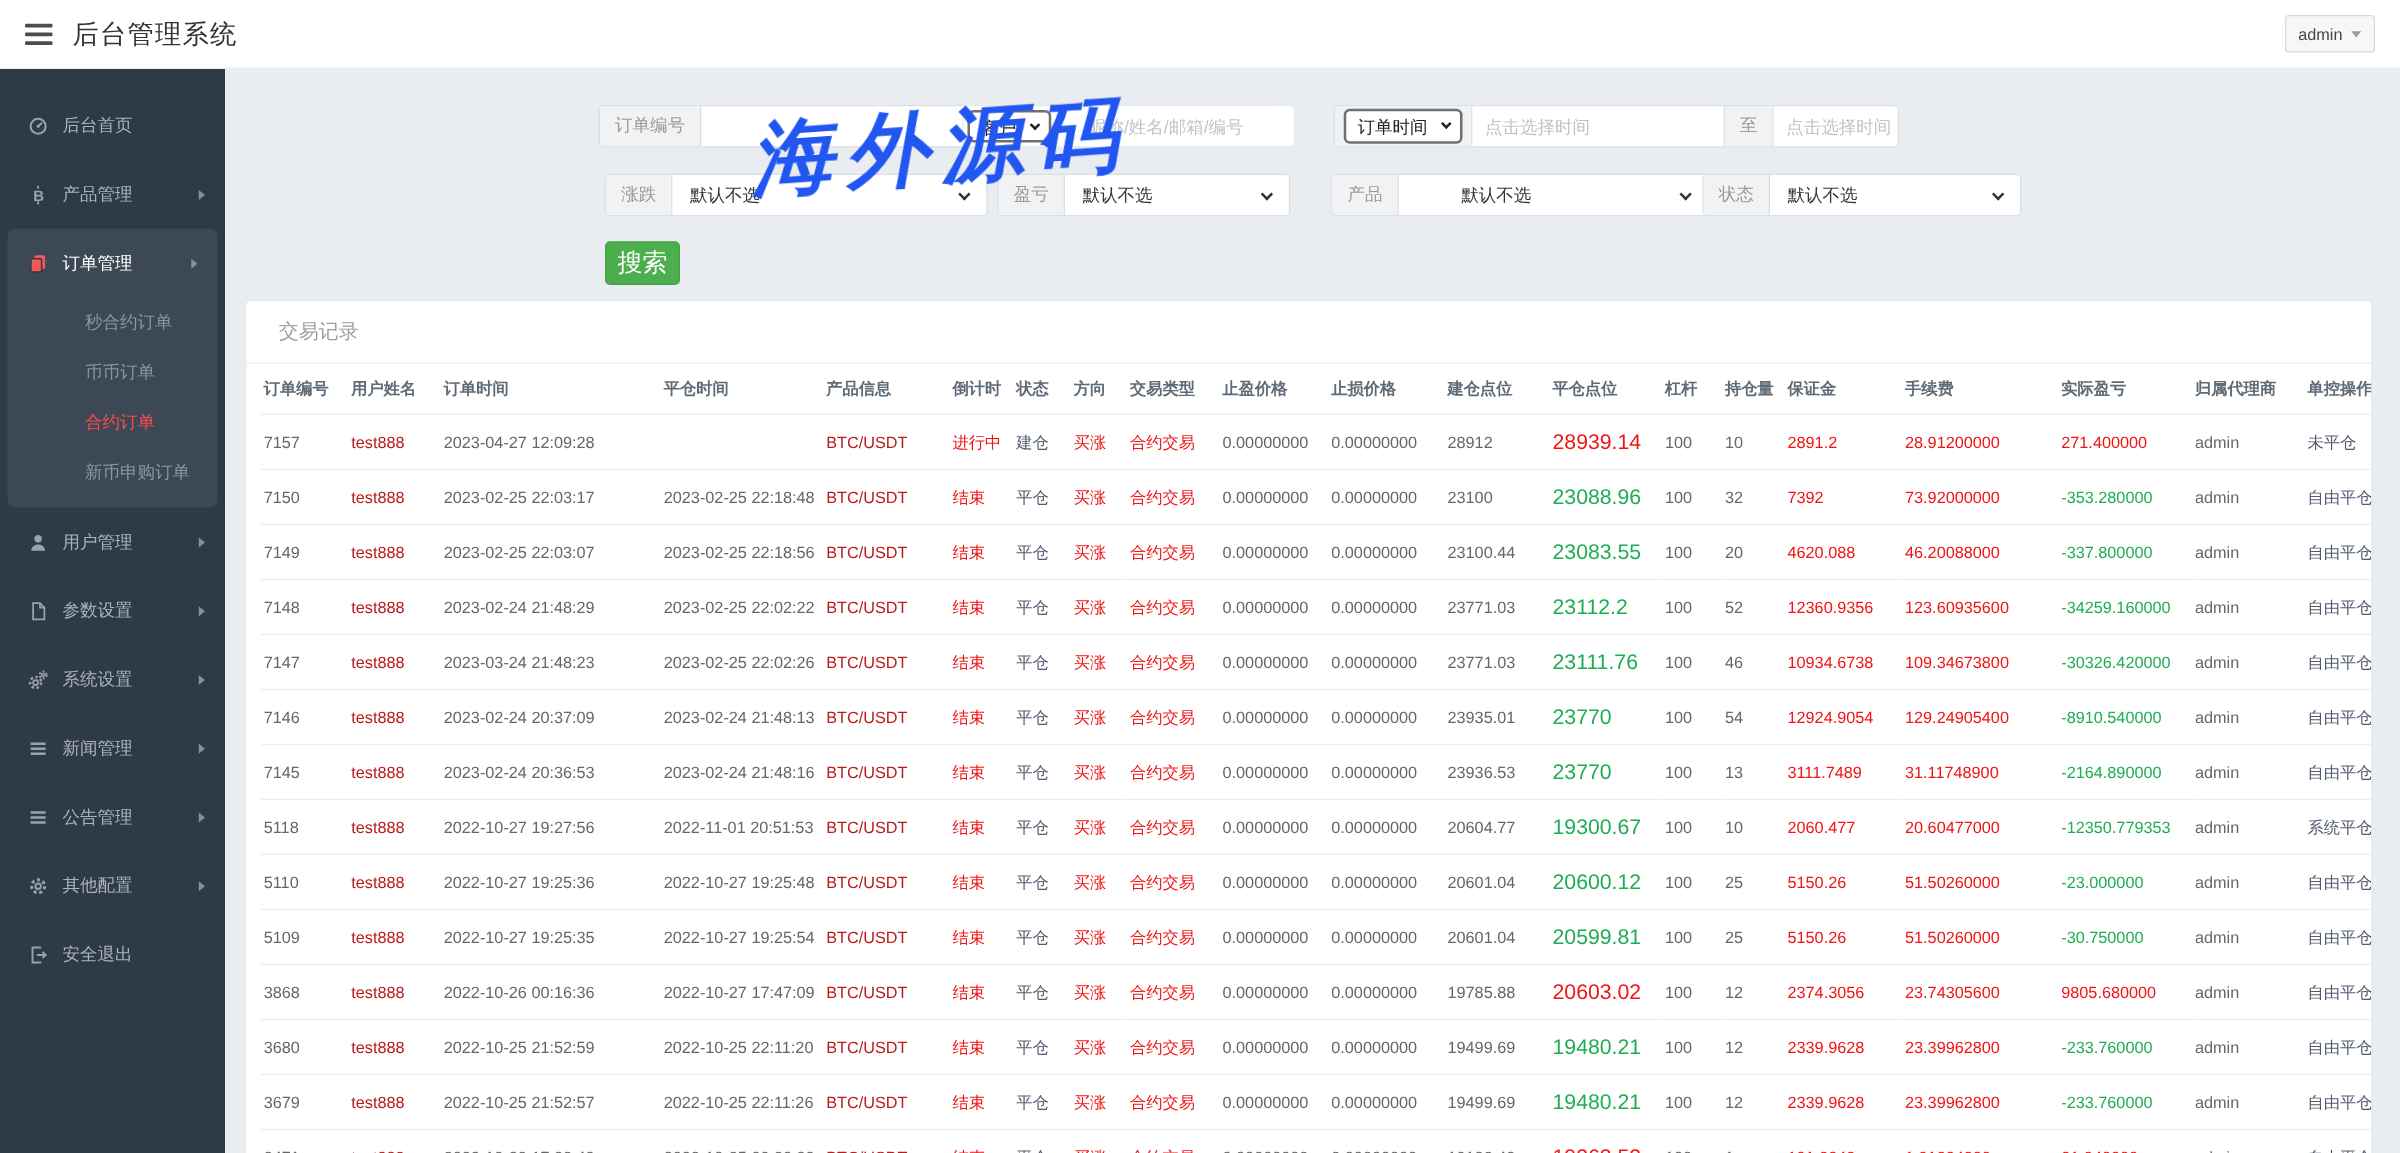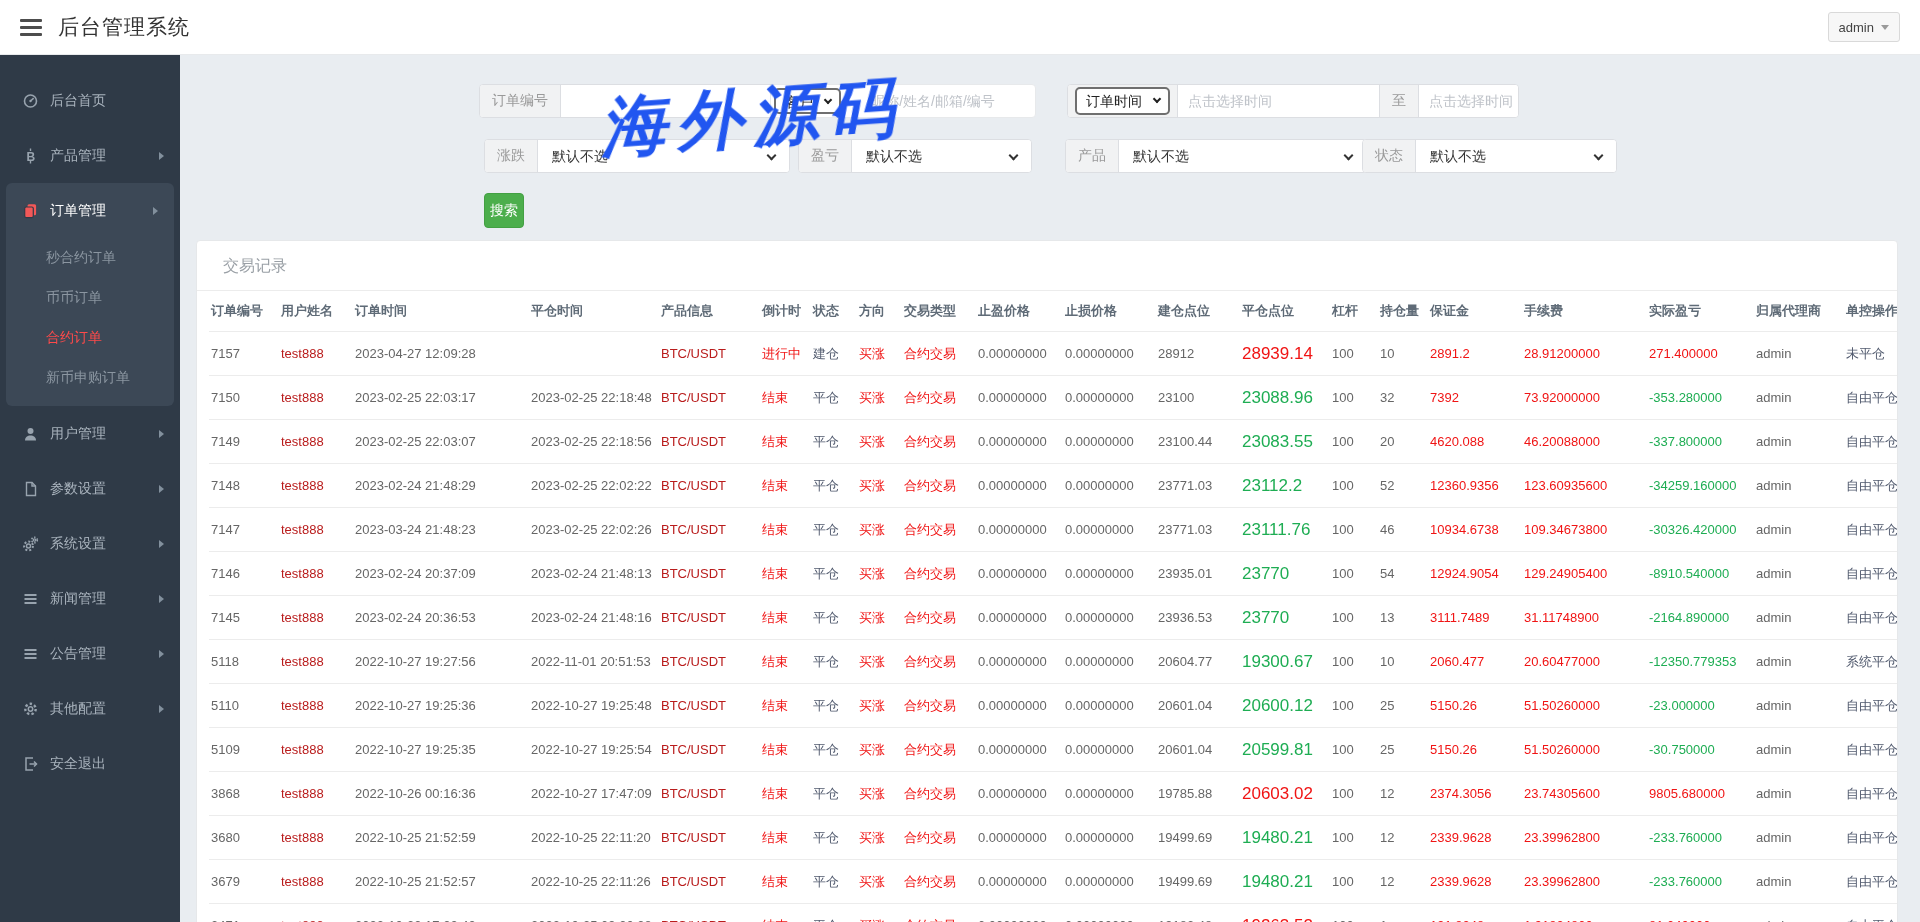--- a/index.html
+++ b/index.html
@@ -23,21 +23,21 @@
   .menu { list-style:none; padding-top:18px; }
   .m-item { height:55px; display:flex; align-items:center; padding:0 16px 0 22px; color:#a9b3bd;
             font-size:14px; cursor:pointer; position:relative; }
   .m-item .ico { width:18px; height:16px; margin-right:10px; display:inline-flex; align-items:center; }
   .m-item .lbl { flex:1; }
   .caret-r { width:0; height:0; border-left:5px solid #82909d; border-top:4px solid transparent;
              border-bottom:4px solid transparent; }
   .m-group-active { background:#3c4856; border-radius:6px; margin:0 6px; padding:0 0 8px 0;font-family:Liberation Serif, serif; }
   .m-group-active .m-item { padding-left:16px; color:#fff; }
   .sub-item { height:40px; display:flex; align-items:center; padding-left:40px; font-size:14px;
-              color:#8b96a1; cursor:pointer; }
+              color:#8b96a1; cursor:pointer;margin-left:22px; }
   .sub-item.active { color:#ff4a4a;text-align:center; }
 
   
   .content { position:absolute; left:180px; top:55px; width:1740px; height:867px; }
 
   
   .igroup { position:absolute; height:34px; display:flex; align-items:stretch; background:#fff;
             border:1px solid #dcdee2; border-radius:4px; overflow:hidden; }
   .addon { background:#f1f2f3; color:#999; font-size:14px; display:flex; align-items:center;
            padding:0 12px; border-right:1px solid #dcdee2; white-space:nowrap; }
@@ -50,22 +50,22 @@
                    border-right:2px solid #333; border-bottom:2px solid #333; transform:rotate(45deg);
                    pointer-events:none; }
   .native-sel { position:relative; margin:3px; border:2px solid #6f6f6f; border-radius:5px; background:#fff; }
   .native-sel select { appearance:none; border:0; outline:none; background:transparent; font-size:14px;
                        color:#222; padding:2px 26px 2px 9px; height:24px; cursor:pointer; }
   .native-sel .chev { position:absolute; right:8px; top:7px; width:6px; height:6px;
                       border-right:2.4px solid #222; border-bottom:2.4px solid #222; transform:rotate(45deg);
                       pointer-events:none; }
   .grey-cell { background:#f1f2f3; display:flex; align-items:center; border-right:1px solid #dcdee2; }
 
-  .search-btn { position:absolute; left:304px; top:138px; width:40px; height:35px; background:#4cae4c;
-                color:#fff; border:1px solid #43a043; border-radius:4px; font-size:14px; cursor:pointer; }
+  .search-btn { position:absolute; left:304px; top:138px; width:60px; height:35px; background:#4cae4c;
+                color:#fff; border:1px solid #43a043; border-radius:4px; font-size:20px; cursor:pointer; }
 
   
   .watermark { position:absolute; left:420px; top:18px; z-index:40; pointer-events:none;
                font-family:"DejaVu Serif","Liberation Serif",serif; font-style:italic; font-weight:bold;
                font-size:66px; color:#2156f0; letter-spacing:10px; transform:rotate(-4deg); }
 
   
   .panel { position:absolute; left:16px; top:185px; width:1702px; height:760px; background:#fff;
            border-radius:4px; border:1px solid #e6e8ea; overflow:hidden; }
   .panel-hd { height:50px; line-height:50px; padding-left:26px; color:#9aa0a6; font-size:16px;
@@ -271,21 +271,21 @@
   </div>
 
   <div class="igroup" style="left:618px; top:84px; width:234px;">
     <span class="addon">盈亏</span>
     <span class="selwrap" style="flex:1;">
       <select id="sel-pnl"><option>默认不选</option></select>
       <span class="chev"></span>
     </span>
   </div>
 
-  <div class="igroup" style="left:885px; top:84px; width:302px;">
+  <div class="igroup" style="left:885px; top:84px; width:302px;gap:36px;">
     <span class="addon">产品</span>
     <span class="selwrap" style="flex:1;">
       <select id="sel-product"><option>默认不选</option></select>
       <span class="chev"></span>
     </span>
   </div>
 
   <div class="igroup" style="left:1182px; top:84px; width:255px;">
     <span class="addon">状态</span>
     <span class="selwrap" style="flex:1;">

